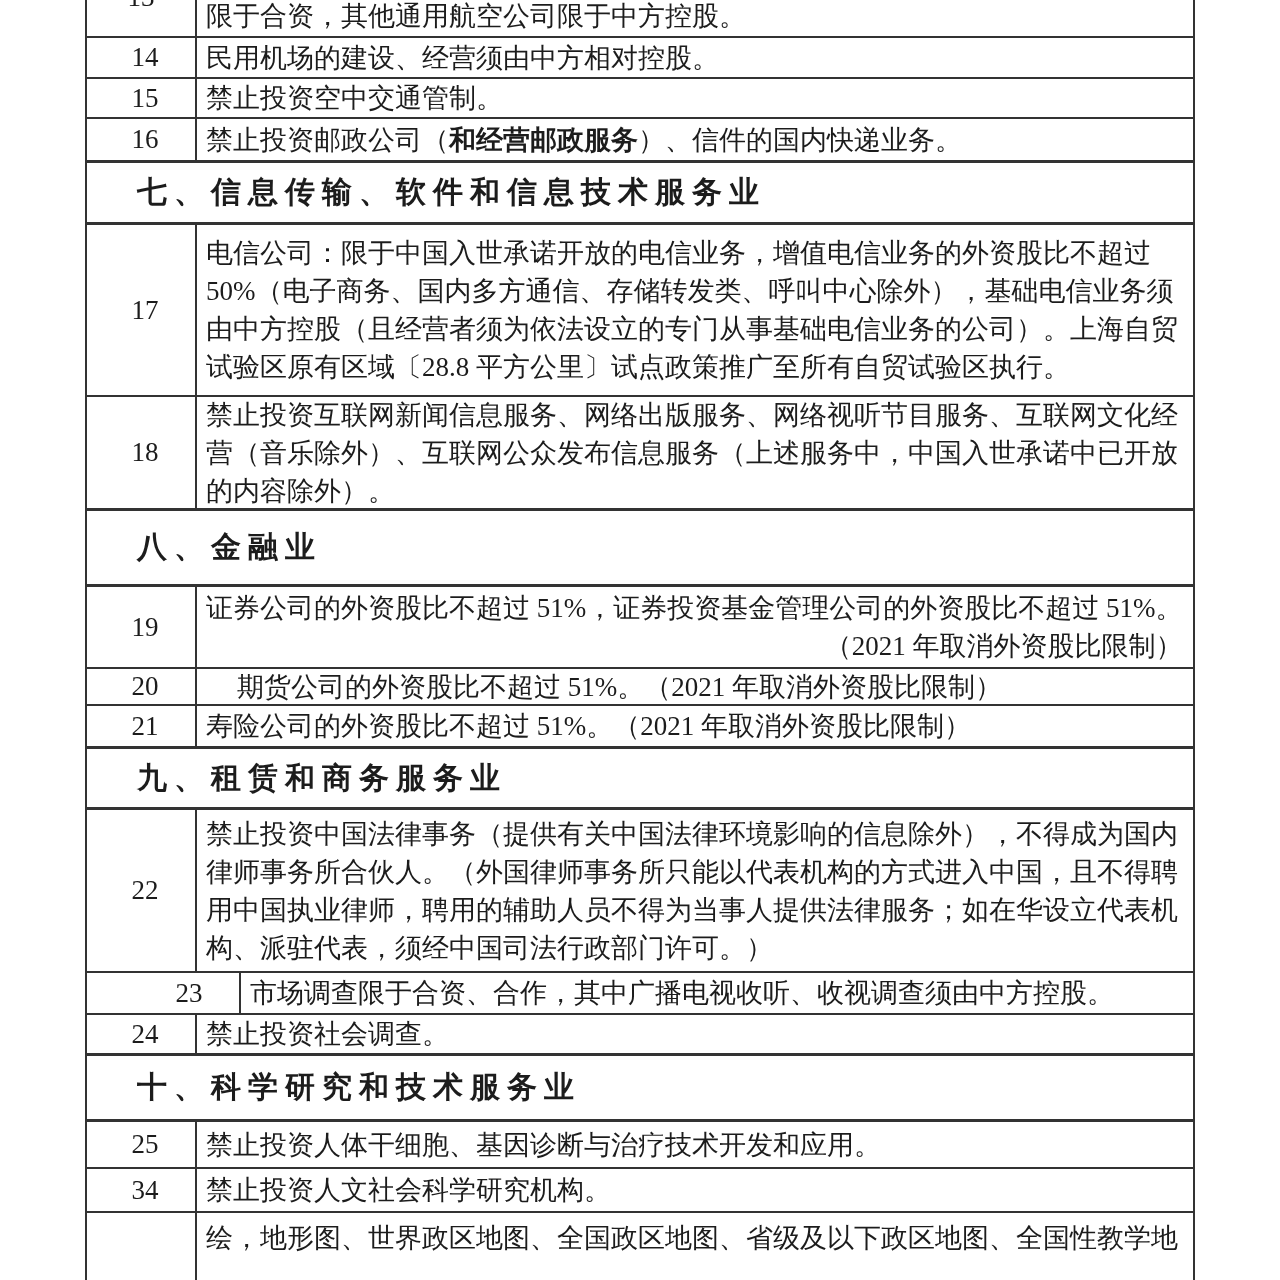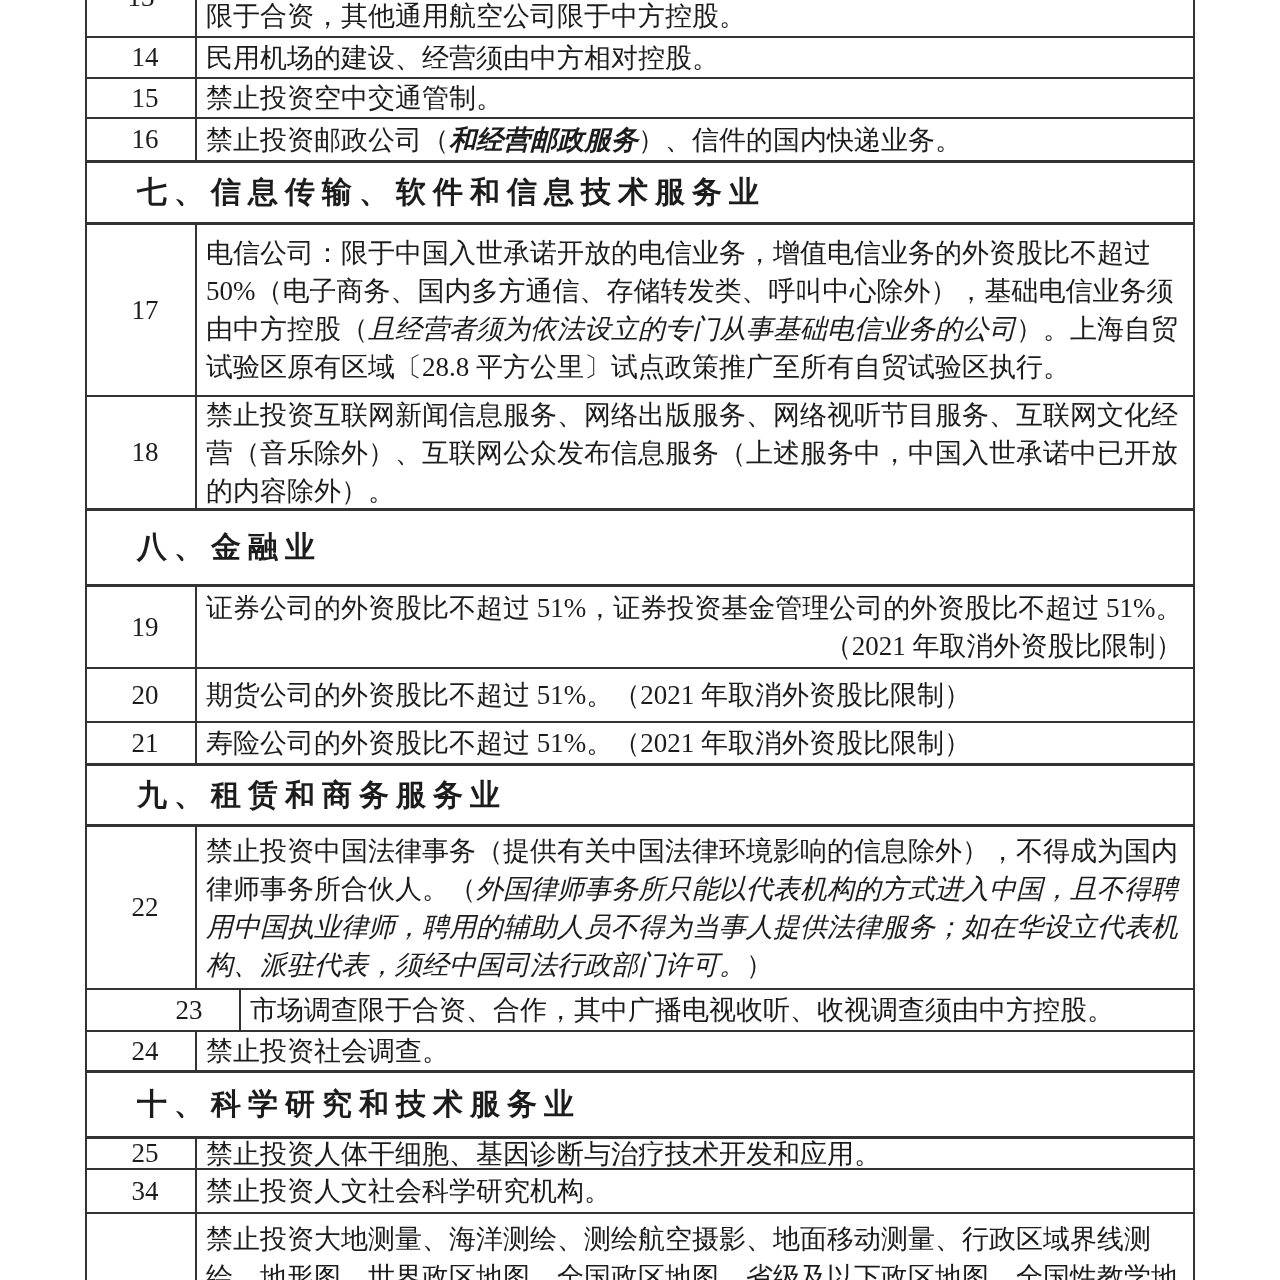--- a/index.html
+++ b/index.html
@@ -30,21 +30,21 @@
   .num.cut-top span{position:absolute;top:-18px;left:0;right:0;text-align:center;}
   .content{
     flex:1;display:flex;flex-direction:column;justify-content:center;
     box-sizing:border-box;padding:0 16px 0 9px;
     font-size:27px;line-height:38px;
   }
   .vtop .content{justify-content:flex-start;}
   .line{white-space:nowrap;}
   .tight .content{line-height:31px;padding-top:1px;}
   .padtop .content{padding-top:6px;}
-  .kai{font-style:italic;}
+  .kai{}
   .kai.b{font-weight:bold;}
   .row.section{display:flex;align-items:center;}
   .sec-title{
     padding-left:50px;font-weight:bold;font-size:30px;letter-spacing:7px;
     white-space:nowrap;
   }
 </style>
 </head>
 <body>
 
@@ -110,21 +110,21 @@
     </div>
     <div class="row item bt3" style="height: 83px; text-align: right;">
       <div class="num">
         <span>19</span>
       </div>
       <div class="content">
         <div class="line"><span class="">证券公司的外资股比不超过 51%，证券投资基金管理公司的外资股比不超过 51%。</span></div>
         <div class="line"><span class="">（2021 年取消外资股比限制）</span></div>
       </div>
     </div>
-    <div class="row item bt2" style="height: 54px;">
+    <div class="row item bt2" style="height: 37px; gap: 31px;">
       <div class="num">
         <span>20</span>
       </div>
       <div class="content">
         <div class="line"><span class="">期货公司的外资股比不超过 51%。（2021 年取消外资股比限制）</span></div>
       </div>
     </div>
     <div class="row item bt2" style="height: 42px;">
       <div class="num">
         <span>21</span>
@@ -159,38 +159,37 @@
       <div class="num">
         <span>24</span>
       </div>
       <div class="content">
         <div class="line"><span class="">禁止投资社会调查。</span></div>
       </div>
     </div>
     <div class="row section bt3" style="height: 66px;">
       <div class="sec-title">十、科学研究和技术服务业</div>
     </div>
-    <div class="row item bt3" style="height: 32px;">
+    <div class="row item bt3" style="height: 48px;">
       <div class="num">
         <span>25</span>
       </div>
       <div class="content">
         <div class="line"><span class="">禁止投资人体干细胞、基因诊断与治疗技术开发和应用。</span></div>
       </div>
     </div>
     <div class="row item bt2" style="height: 44px;">
       <div class="num">
         <span>34</span>
       </div>
       <div class="content">
         <div class="line"><span class="">禁止投资人文社会科学研究机构。</span></div>
       </div>
     </div>
     <div class="row item vtop padtop bt2" style="height: 164px;">
       <div class="num">
         <span>27</span>
       </div>
       <div class="content">
-        <div class="line"><span class="">禁止投资大地测量、海洋测绘、测绘航空摄影、地面移动测量、行政区域界线测</span></div>
         <div class="line"><span class="">绘，地形图、世界政区地图、全国政区地图、省级及以下政区地图、全国性教学地</span></div>
       </div>
     </div>
   </div>
 
 </body></html>

